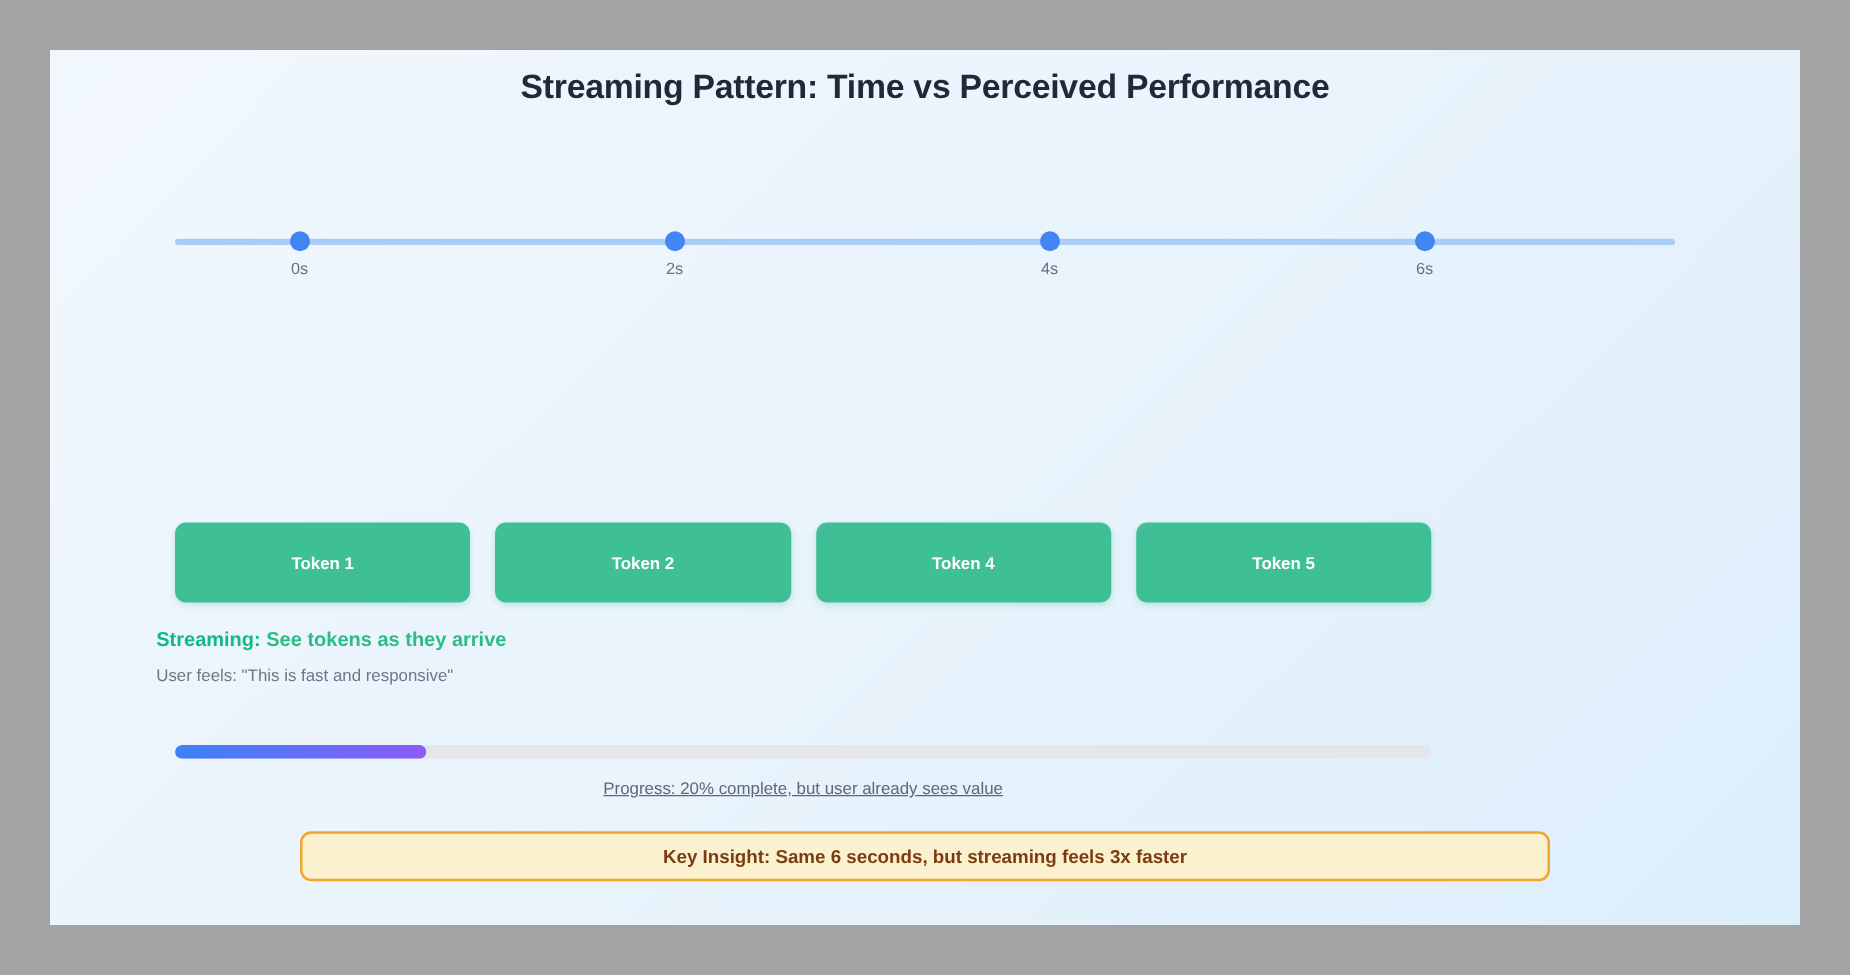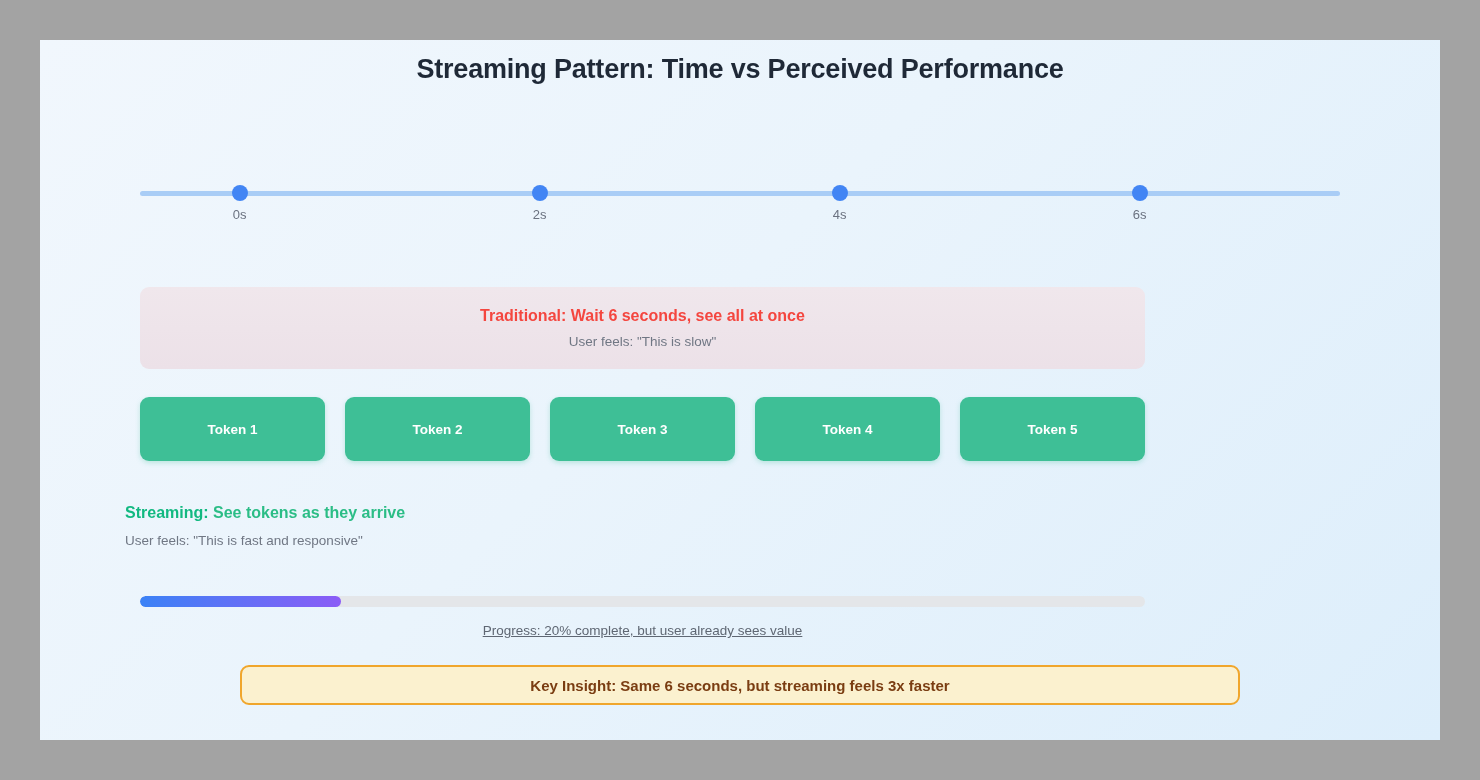--- a/index.html
+++ b/index.html
@@ -107,21 +107,21 @@
   }
   .traditional-sub {
     font-size: 13.5px;
     color: #707784;
   }
 
   
   .tokens-row {
     position: absolute;
     left: 100px;
-    top: 357px;
+    top: 378px;
     width: 1005px;
     height: 64px;
     display: flex;
     gap: 20px;
   }
   .token-card {
     flex: 1 1 0;
     border-radius: 9px;
     background: #3ebf96;
     display: flex;
@@ -223,29 +223,24 @@
       <div class="tl-mark" style="left:58.3%">
         <span class="tl-dot"></span>
         <span class="tl-label">4s</span>
       </div>
       <div class="tl-mark" style="left:83.3%">
         <span class="tl-dot"></span>
         <span class="tl-label">6s</span>
       </div>
     </div>
 
-    <div class="traditional-banner">
-      <div class="traditional-title">Traditional: Wait 6 seconds, see all at once</div>
-      <div class="traditional-sub">User feels: "This is slow"</div>
-    </div>
 
     <div class="tokens-row">
       <div class="token-card">Token 1</div>
       <div class="token-card">Token 2</div>
-      <div class="token-card">Token 3</div>
       <div class="token-card">Token 4</div>
       <div class="token-card">Token 5</div>
     </div>
 
     <div class="streaming-caption">
       <div class="streaming-title">
         <span class="accent">Streaming:</span><span> See tokens as they arrive</span>
       </div>
       <div class="streaming-sub">User feels: "This is fast and responsive"</div>
     </div>

